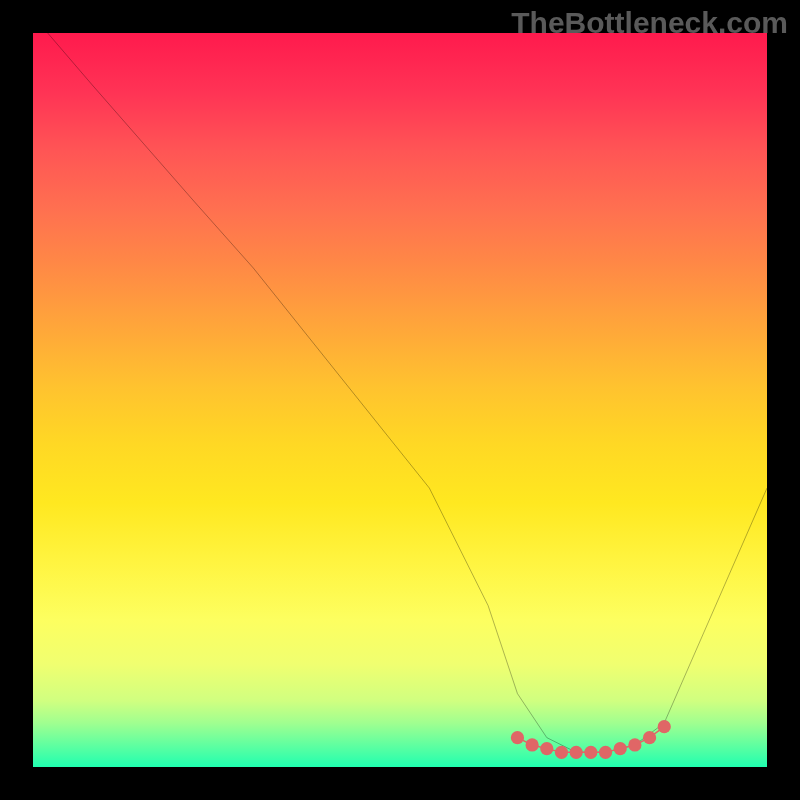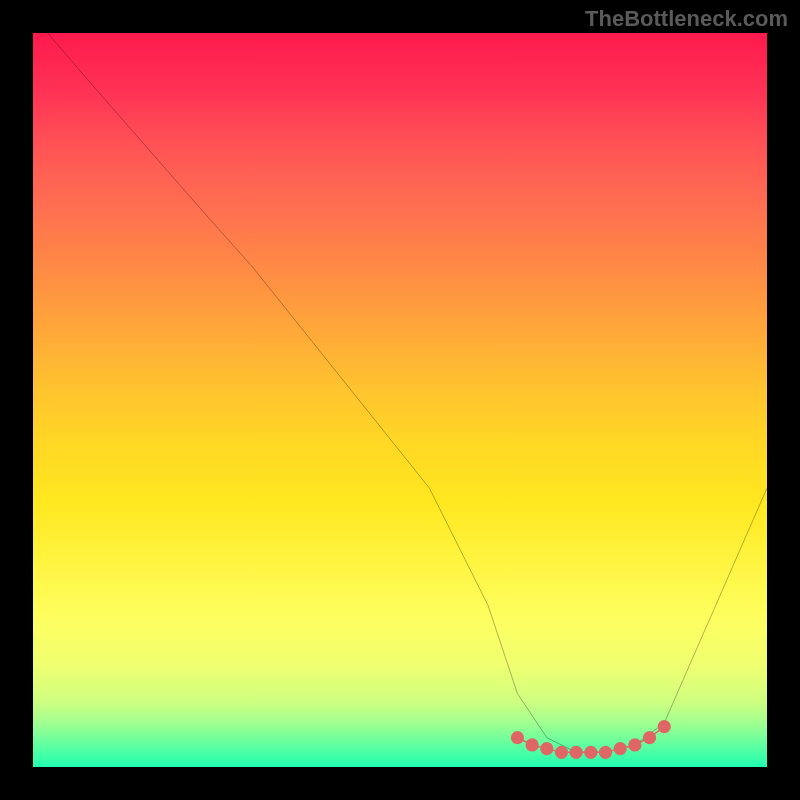--- a/index.html
+++ b/index.html
@@ -8,21 +8,21 @@
     height: 800px;
     background: #000;
     position: relative;
     font-family: Arial, sans-serif;
   }
   .watermark {
     position: absolute;
     top: 6px;
     right: 12px;
     color: #5a5a5a;
-    font-size: 22px;
+    font-size: 30px;
     font-weight: bold;
     z-index: 10;
   }
   .plot-area {
     position: absolute;
     left: 33px;
     top: 33px;
     width: 734px;
     height: 734px;
     background: linear-gradient(to bottom,

